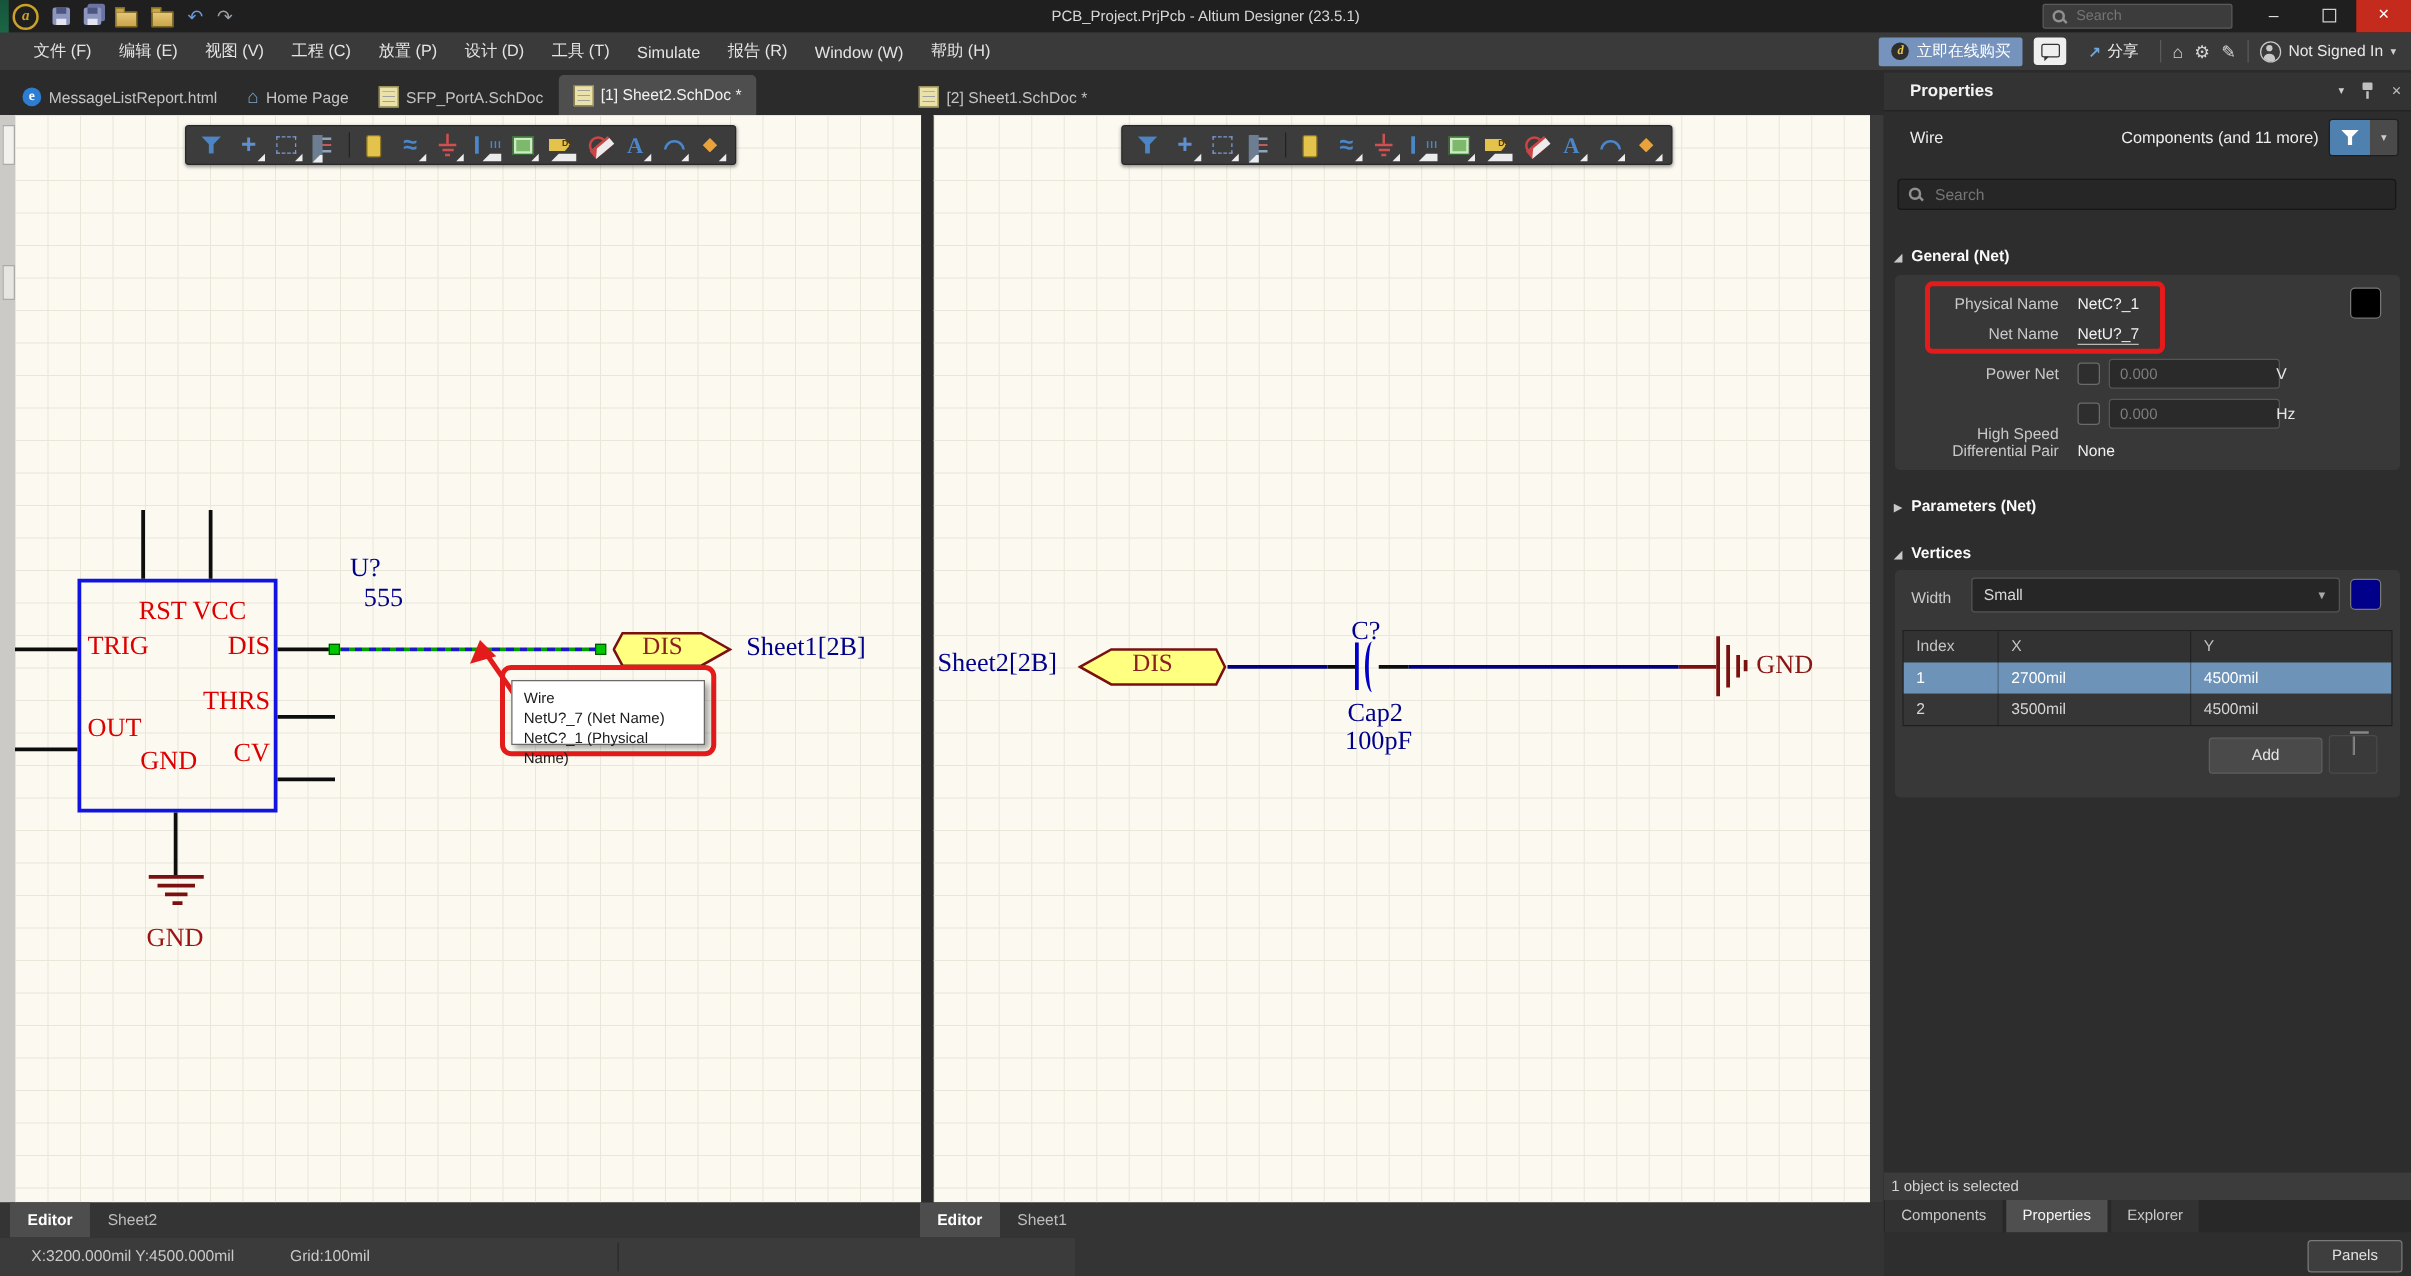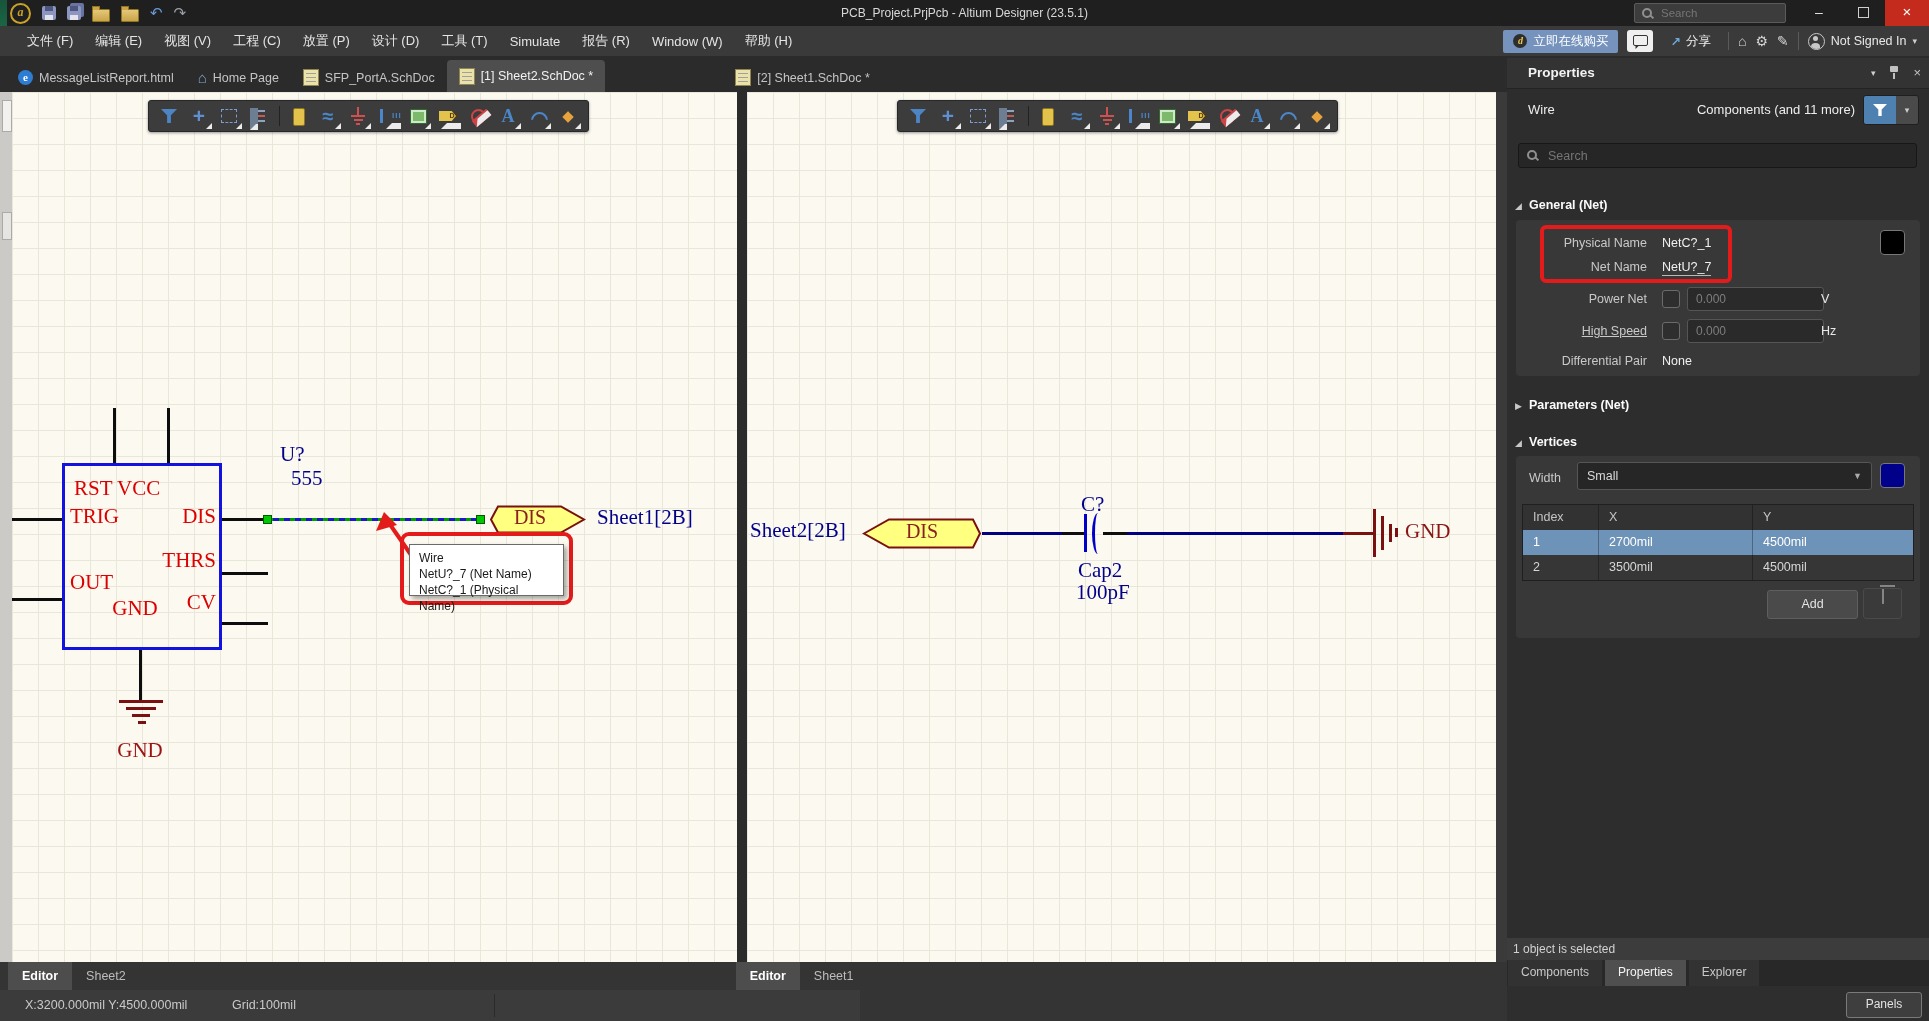--- a/index.html
+++ b/index.html
@@ -275,21 +275,21 @@
         <span class="icn ic-portp dd"></span>
         <span class="icn ic-noerc dd"></span>
         <span class="icn ic-text dd">A</span>
         <span class="icn ic-arc dd"></span>
         <span class="icn ic-junction dd">◆</span>
       </div>
 
       <div class="abs comp-body" style="left:50px;top:371px;width:160px;height:187px;"></div>
       <div class="abs sch-serif navy" style="left:268px;top:350px;">U?</div>
       <div class="abs sch-serif navy" style="left:279px;top:374px;">555</div>
-      <div class="abs sch-serif pin" style="left:50px;top:384px;width:184px;text-align:left;margin-left:12px;">RST VCC</div>
+      <div class="abs sch-serif pin" style="left:50px;top:384px;width:184px;text-align:center;">RST VCC</div>
       <div class="abs sch-serif pin" style="left:58px;top:412px;">TRIG</div>
       <div class="abs sch-serif pin" style="left:140px;top:412px;width:64px;text-align:right;">DIS</div>
       <div class="abs sch-serif pin" style="left:125px;top:456px;width:79px;text-align:right;">THRS</div>
       <div class="abs sch-serif pin" style="left:58px;top:478px;">OUT</div>
       <div class="abs sch-serif pin" style="left:88px;top:504px;width:70px;text-align:center;">GND</div>
       <div class="abs sch-serif pin" style="left:160px;top:498px;width:44px;text-align:right;">CV</div>
 
       <div class="abs wire-blk" style="left:101px;top:316px;width:3px;height:55px;"></div>
       <div class="abs wire-blk" style="left:155px;top:316px;width:3px;height:55px;"></div>
       <div class="abs wire-blk" style="left:0;top:426px;width:50px;height:3px;"></div>
@@ -405,21 +405,21 @@
       <div class="pvalue" style="top:16px;">NetC?_1</div>
       <div class="plabel" style="top:40px;">Net Name</div>
       <div class="pvalue u" style="top:40px;">NetU?_7</div>
       <div class="swatch" style="left:364px;top:10px;background:#000;"></div>
       <div class="plabel" style="top:72px;">Power Net</div>
       <div class="pcheck" style="left:146px;top:70px;"></div>
       <div class="pinput" style="left:171px;top:67px;">
         <input readonly="" value="0.000" style="">
       </div>
       <div class="punit" style="left:305px;top:72px;">V</div>
-      <div class="plabel" style="top:104px;text-decoration:underline;">High Speed</div>
+      <div class="plabel" style="top:120px;">High Speed</div>
       <div class="pcheck" style="left:146px;top:102px;"></div>
       <div class="pinput" style="left:171px;top:99px;">
         <input readonly="" value="0.000" style="">
       </div>
       <div class="punit" style="left:305px;top:104px;">Hz</div>
       <div class="plabel" style="top:134px;">Differential Pair</div>
       <div class="pvalue" style="top:134px;">None</div>
     </div>
 
     <div class="sect" style="top:340px;">

